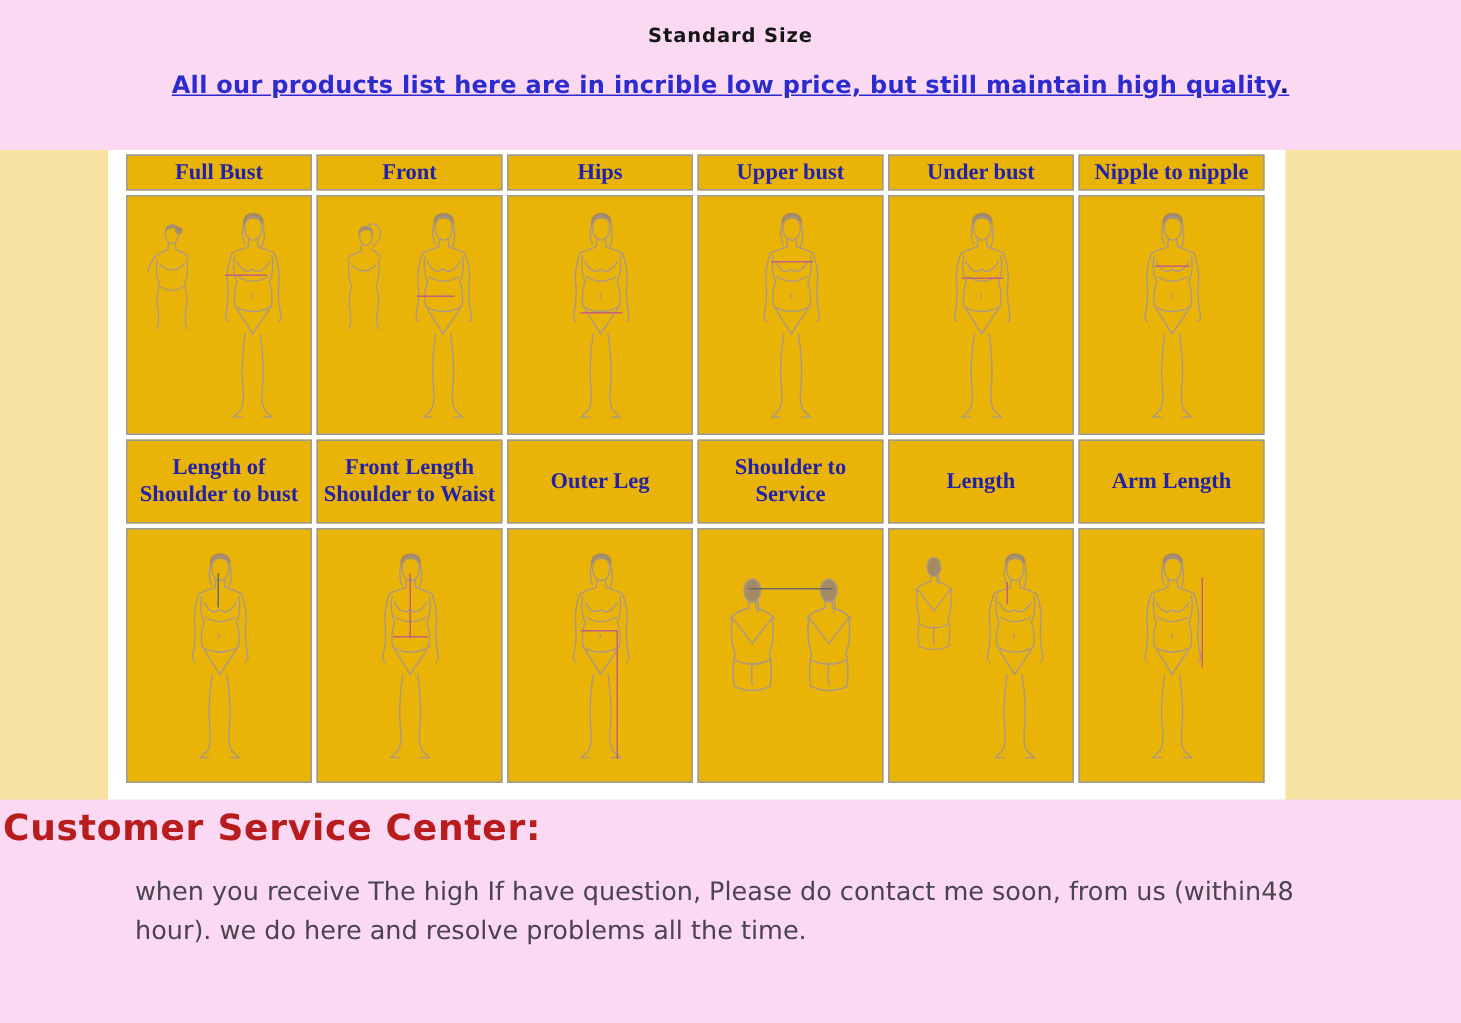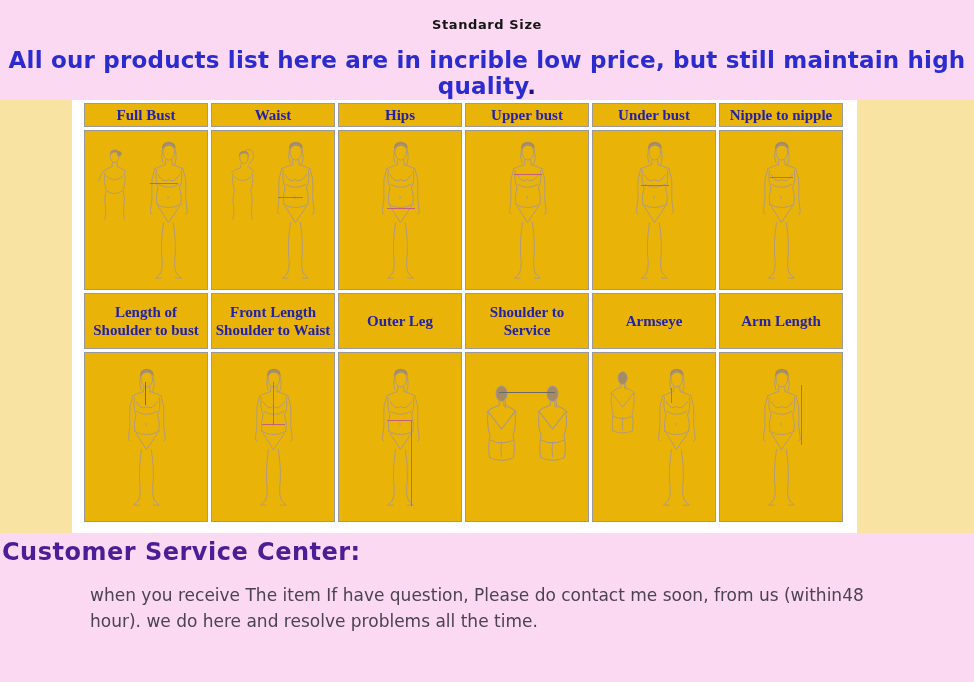--- a/index.html
+++ b/index.html
@@ -25,21 +25,21 @@
   .page{width:974px;height:682px;position:relative;}
 
   
   .top-band{height:100px;background:var(--pink);border-radius:21px;}
   .page-title{
     text-align:center;padding-top:17px;
     font-size:13px;font-weight:700;color:#151515;letter-spacing:.6px;
   }
   .tagline{
     text-align:center;margin-top:15px;
-    font-size:23px;font-weight:700;color:var(--tagline-blue);letter-spacing:.2px;
+    font-size:16px;font-weight:700;color:var(--tagline-blue);letter-spacing:.2px;text-decoration:underline;
   }
   .tagline .period{color:var(--tagline-period);}
 
   
   .mid-band{height:433px;background:var(--cream);position:relative;}
   .white-area{position:absolute;left:72px;right:117px;top:0;bottom:0;background:#ffffff;}
   table.size-table{
     border-collapse:separate;border-spacing:3px;
     margin-left:9px;table-layout:fixed;width:765px;
   }
@@ -70,21 +70,21 @@
   .hairfill{fill:var(--sketch-hair);stroke:none;opacity:.75;}
 
   .acc{position:absolute;}
   .acc-h{border-top:1.6px solid var(--accent-red);height:0;}
   .acc-v{border-left:1.6px solid var(--accent-red);width:0;}
   .acc-dark{border-color:#6a6a6a;}
 
   
   .bottom-band{height:149px;background:var(--pink);}
   .cs-heading{
-    font-size:24px;font-weight:700;color:#4c1d95;
+    font-size:24px;font-weight:700;color:#b91c1c;
     padding:5px 0 0 2px;letter-spacing:.5px;
   }
   .cs-paragraph{
     margin:16px 0 0 90px;
     font-size:17px;line-height:26px;color:var(--paragraph-gray);
   }
 </style>
 </head>
 <body>
 
@@ -158,21 +158,21 @@
     <div class="page-title">Standard Size</div>
     <div class="tagline"><span>All our products list here are in incrible low price, but still maintain high quality</span><span class="period">.</span></div>
   </div>
 
   <div class="mid-band">
     <div class="white-area">
       <table class="size-table">
         <tbody>
             <tr>
           <th>Full Bust</th>
-          <th>Waist</th>
+          <th>Front</th>
           <th>Hips</th>
           <th>Upper bust</th>
           <th>Under bust</th>
           <th>Nipple to nipple</th>
         </tr>
         <tr class="row1">
           <td class="img-cell">
             <div class="figs">
               <svg class="fig fig-sm" viewBox="0 0 50 100">
                     <use href="#fig-torso"></use>
@@ -225,21 +225,21 @@
                   </svg>
                 </div>
             <div class="acc acc-h" style="top:29%;left:41%;width:19%"></div>
           </td>
         </tr>
         <tr>
           <th class="th-tall">Length of Shoulder to bust</th>
           <th class="th-tall">Front Length Shoulder to Waist</th>
           <th class="th-tall">Outer Leg</th>
           <th class="th-tall">Shoulder to Service</th>
-          <th class="th-tall">Armseye</th>
+          <th class="th-tall">Length</th>
           <th class="th-tall">Arm Length</th>
         </tr>
         <tr class="row2">
           <td class="img-cell">
             <div class="figs">
                   <svg class="fig fig-lg" viewBox="0 0 70 170">
                     <use href="#fig-full"></use>
                   </svg>
                 </div>
             <div class="acc acc-v acc-dark" style="top:17%;left:49%;height:14%"></div>
@@ -294,18 +294,18 @@
           </td>
         </tr>
       </tbody>
         </table>
     </div>
   </div>
 
   <div class="bottom-band">
     <div class="cs-heading">Customer Service Center:</div>
     <div class="cs-paragraph">
-      <div>when you receive The item If have question, Please do contact me soon, from us (within48</div>
+      <div>when you receive The high If have question, Please do contact me soon, from us (within48</div>
       <div>hour). we do here and resolve problems all the time.</div>
     </div>
   </div>
 
 </div>
 
 </body></html>

